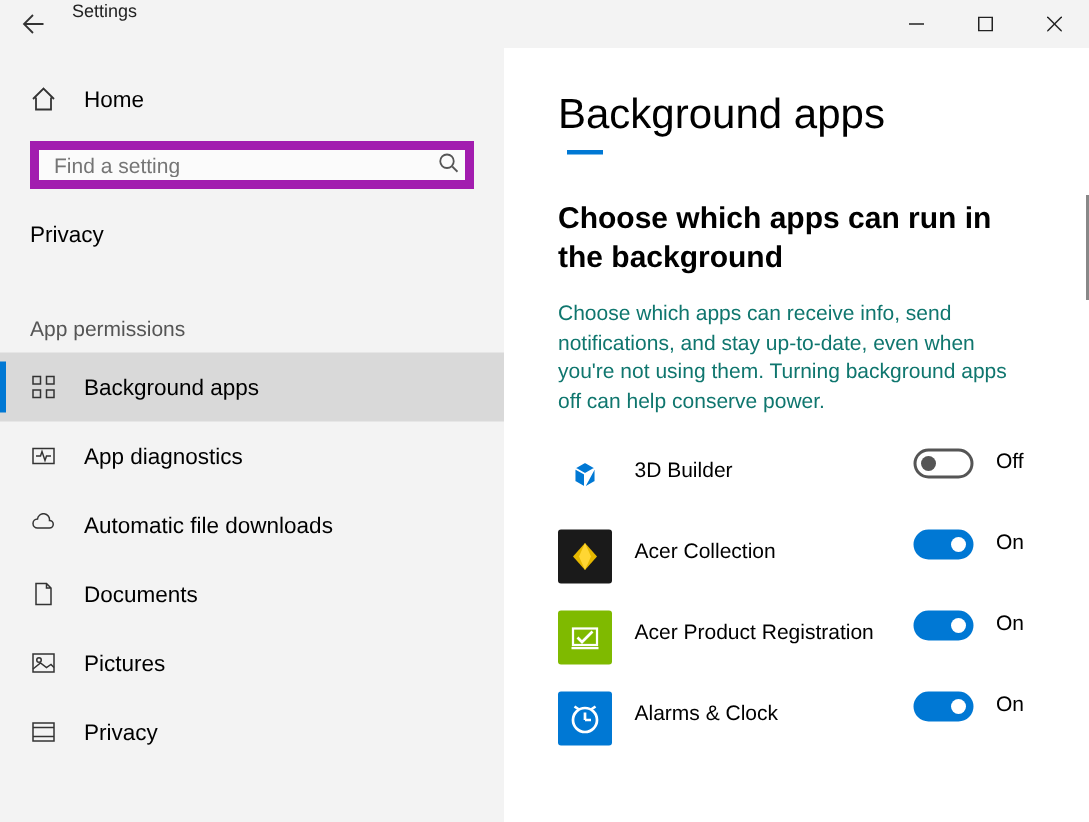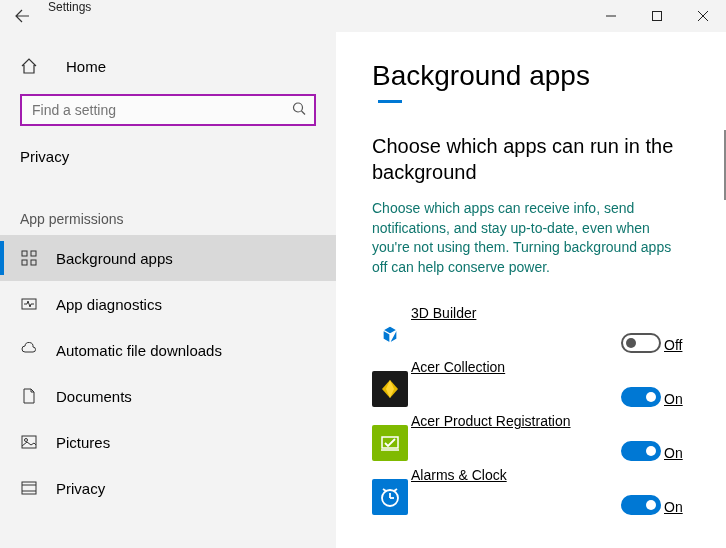--- a/index.html
+++ b/index.html
@@ -41,30 +41,30 @@
   .sidebar {
     width: 336px;
     background: #f3f3f3;
     padding-top: 14px;
     position: relative;
   }
   .home-row {
     display: flex; align-items: center;
     height: 40px;
     padding-left: 20px;
-    gap: 28px;
+    gap: 18px;
     font-size: 15px;
   }
   .search-wrap {
     margin: 8px 20px 10px 20px;
   }
   .search {
     width: 100%;
     height: 32px;
-    border: 2px solid #a21caf;
+    border: 6px solid #a21caf;
     background: #fbfbfb;
     padding: 0 32px 0 10px;
     font-size: 14px;
     color: #555;
     position: relative;
   }
   .search-container { position: relative; }
   .search-icon {
     position: absolute;
     right: 10px; top: 50%;
@@ -118,36 +118,35 @@
     margin-bottom: 8px;
   }
   .title-underline {
     width: 24px; height: 3px;
     background: #0078d4;
     margin-left: 6px;
     margin-bottom: 30px;
   }
   .section-heading {
     font-size: 20px;
-    font-weight: 400;
+    font-weight: 700;
     line-height: 1.3;
     margin-bottom: 14px;
   }
   .section-desc {
     font-size: 14px;
     line-height: 1.4;
     color: #0f766e;
     margin-bottom: 22px;
   }
   .app-row {
     display: flex;
-    align-items: flex-end;
+    align-items: flex-start;
     height: 54px;
-    gap: 3px;
-    text-decoration: underline;
+    gap: 15px;
   }
   .app-icon {
     width: 36px; height: 36px;
     border-radius: 2px;
     display: flex; align-items: center; justify-content: center;
     flex-shrink: 0;
   }
   .app-name {
     flex: 1;
     font-size: 14px;

